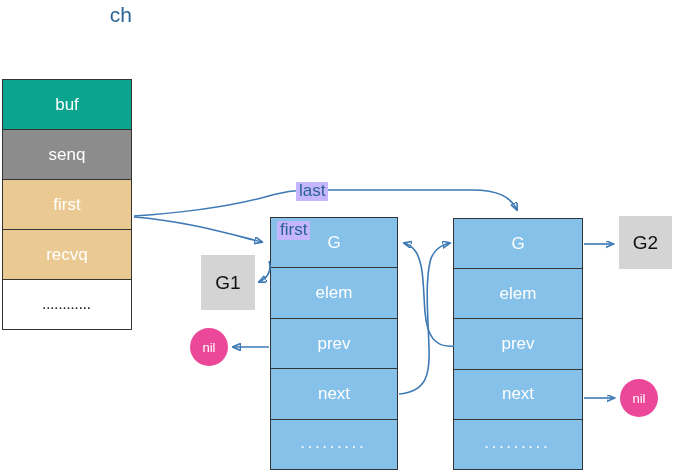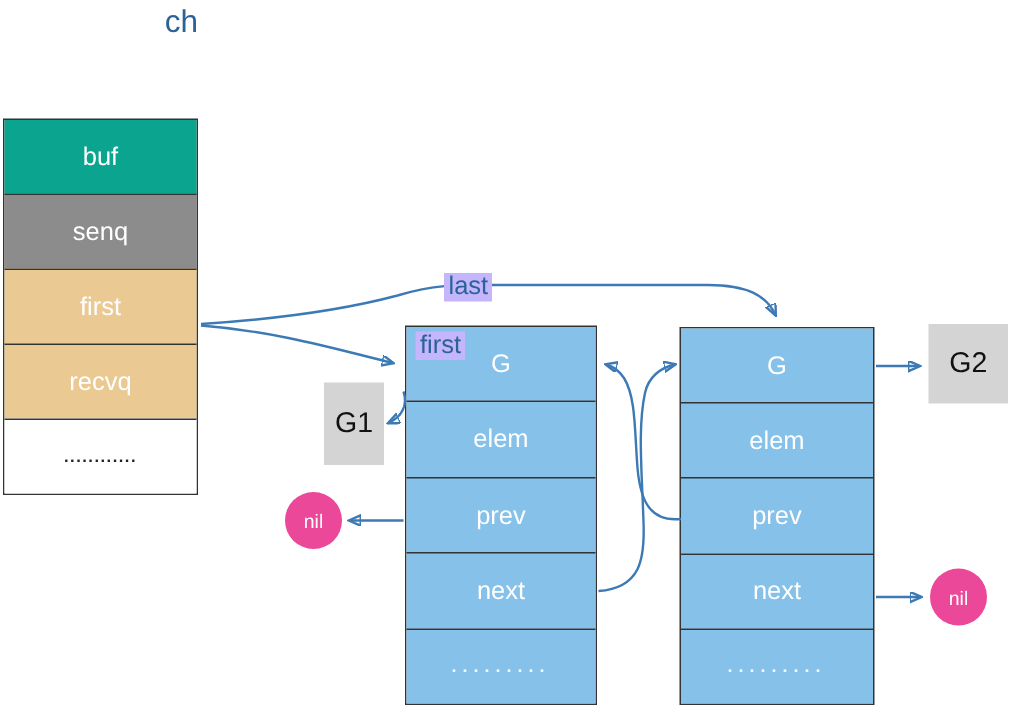--- a/index.html
+++ b/index.html
@@ -64,21 +64,21 @@
   </div>
 
   <div class="struct" style="left:453px; top:218px; width:130px; height:252px;">
     <div class="cell g-cell">G</div>
     <div class="cell g-cell">elem</div>
     <div class="cell g-cell">prev</div>
     <div class="cell g-cell">next</div>
     <div class="cell g-cell g-dots">.........</div>
   </div>
 
-  <div class="graybox" style="left:216px; top:255px; width:40px; height:55px;">G1</div>
+  <div class="graybox" style="left:201px; top:255px; width:54px; height:55px;">G1</div>
   <div class="graybox" style="left:619px; top:216px; width:53px; height:53px;">G2</div>
 
   <div class="nil" style="left:190px; top:328px;">nil</div>
   <div class="nil" style="left:620px; top:379px;">nil</div>
 
   <div class="float-label" style="left:296px; top:182px;">last</div>
   <div class="float-label" style="left:229px; top:221px;margin-left:48px;">first</div>
 
   <svg class="arrows" width="673" height="475" viewBox="0 0 673 475">
     <defs>

